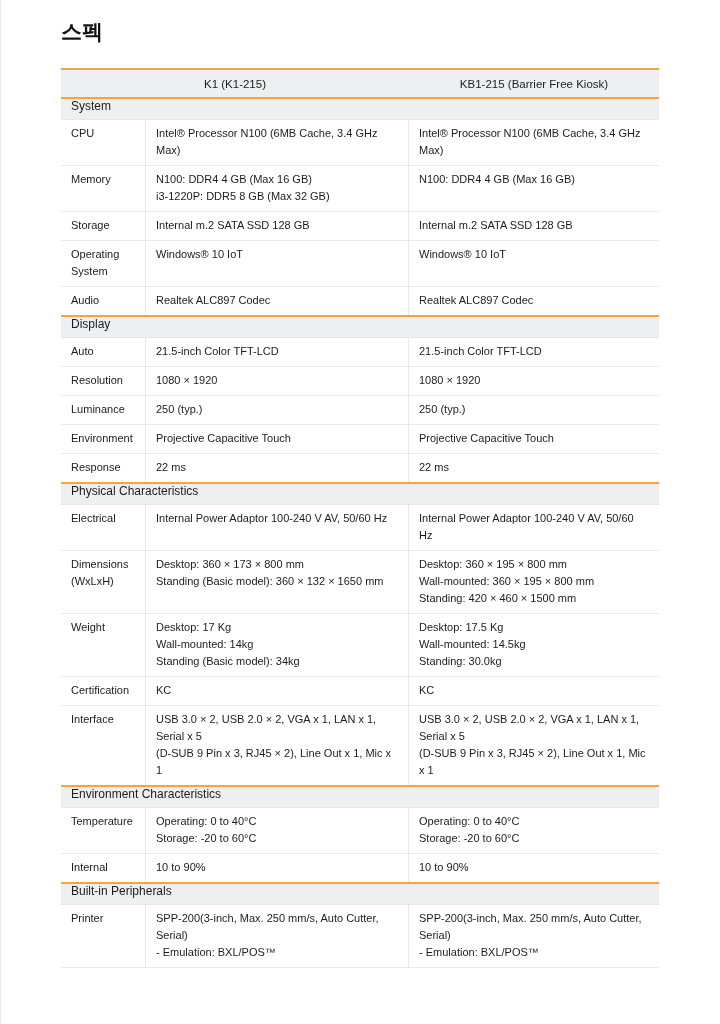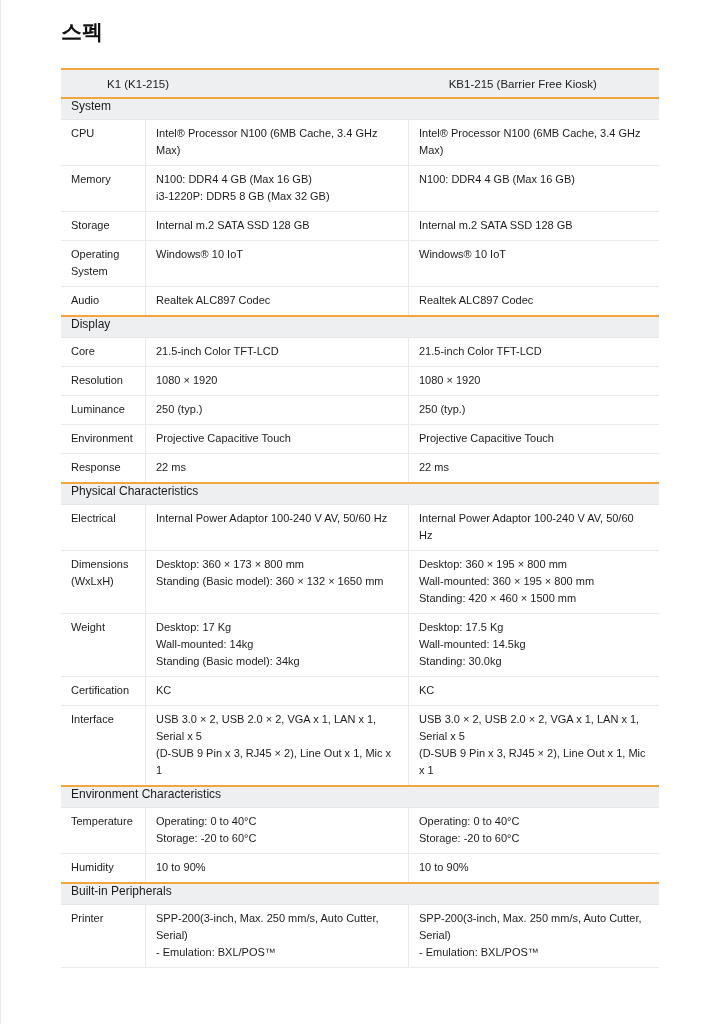--- a/index.html
+++ b/index.html
@@ -26,26 +26,25 @@
     font-size: 11px;
   }
   
   .head-row {
     display: flex;
     background: #edeff1;
     border-top: 2px solid #f5a53f;
     border-bottom: 2px solid #f5a53f;
   }
   .head-cell {
-    padding: 7px 10px 6px;
+    padding: 7px 18px 6px;
     font-size: 11.5px;
     color: #222;
-    text-align: left;
+    text-align: center;
     line-height: 14px;
-    margin-left: 36px;
   }
   .head-cell.c1 { width: 348px; }
   .head-cell.c2 { width: 250px; }
   
   .section-row {
     background: #edeff1;
     border-top: 2px solid #f5a53f;
     border-bottom: 1px solid #e4e6e9;
     padding: 0 10px 5px;
     font-size: 12px;
@@ -131,21 +130,21 @@
           <div class="cell label-cell">Audio</div>
           <div class="cell value-cell k1">
             <div>Realtek ALC897 Codec</div>
           </div>
           <div class="cell value-cell kb1">
             <div>Realtek ALC897 Codec</div>
           </div>
         </div>
         <div class="section-row">Display</div>
         <div class="body-row">
-          <div class="cell label-cell">Core</div>
+          <div class="cell label-cell">Auto</div>
           <div class="cell value-cell k1">
             <div>21.5-inch Color TFT-LCD</div>
           </div>
           <div class="cell value-cell kb1">
             <div>21.5-inch Color TFT-LCD</div>
           </div>
         </div>
         <div class="body-row">
           <div class="cell label-cell">Resolution</div>
           <div class="cell value-cell k1">
@@ -243,21 +242,21 @@
           <div class="cell value-cell k1">
             <div>Operating: 0 to 40°C</div>
             <div>Storage: -20 to 60°C</div>
           </div>
           <div class="cell value-cell kb1">
             <div>Operating: 0 to 40°C</div>
             <div>Storage: -20 to 60°C</div>
           </div>
         </div>
         <div class="body-row no-border">
-          <div class="cell label-cell">Humidity</div>
+          <div class="cell label-cell">Internal</div>
           <div class="cell value-cell k1">
             <div>10 to 90%</div>
           </div>
           <div class="cell value-cell kb1">
             <div>10 to 90%</div>
           </div>
         </div>
         <div class="section-row">Built-in Peripherals</div>
         <div class="body-row">
           <div class="cell label-cell">Printer</div>

